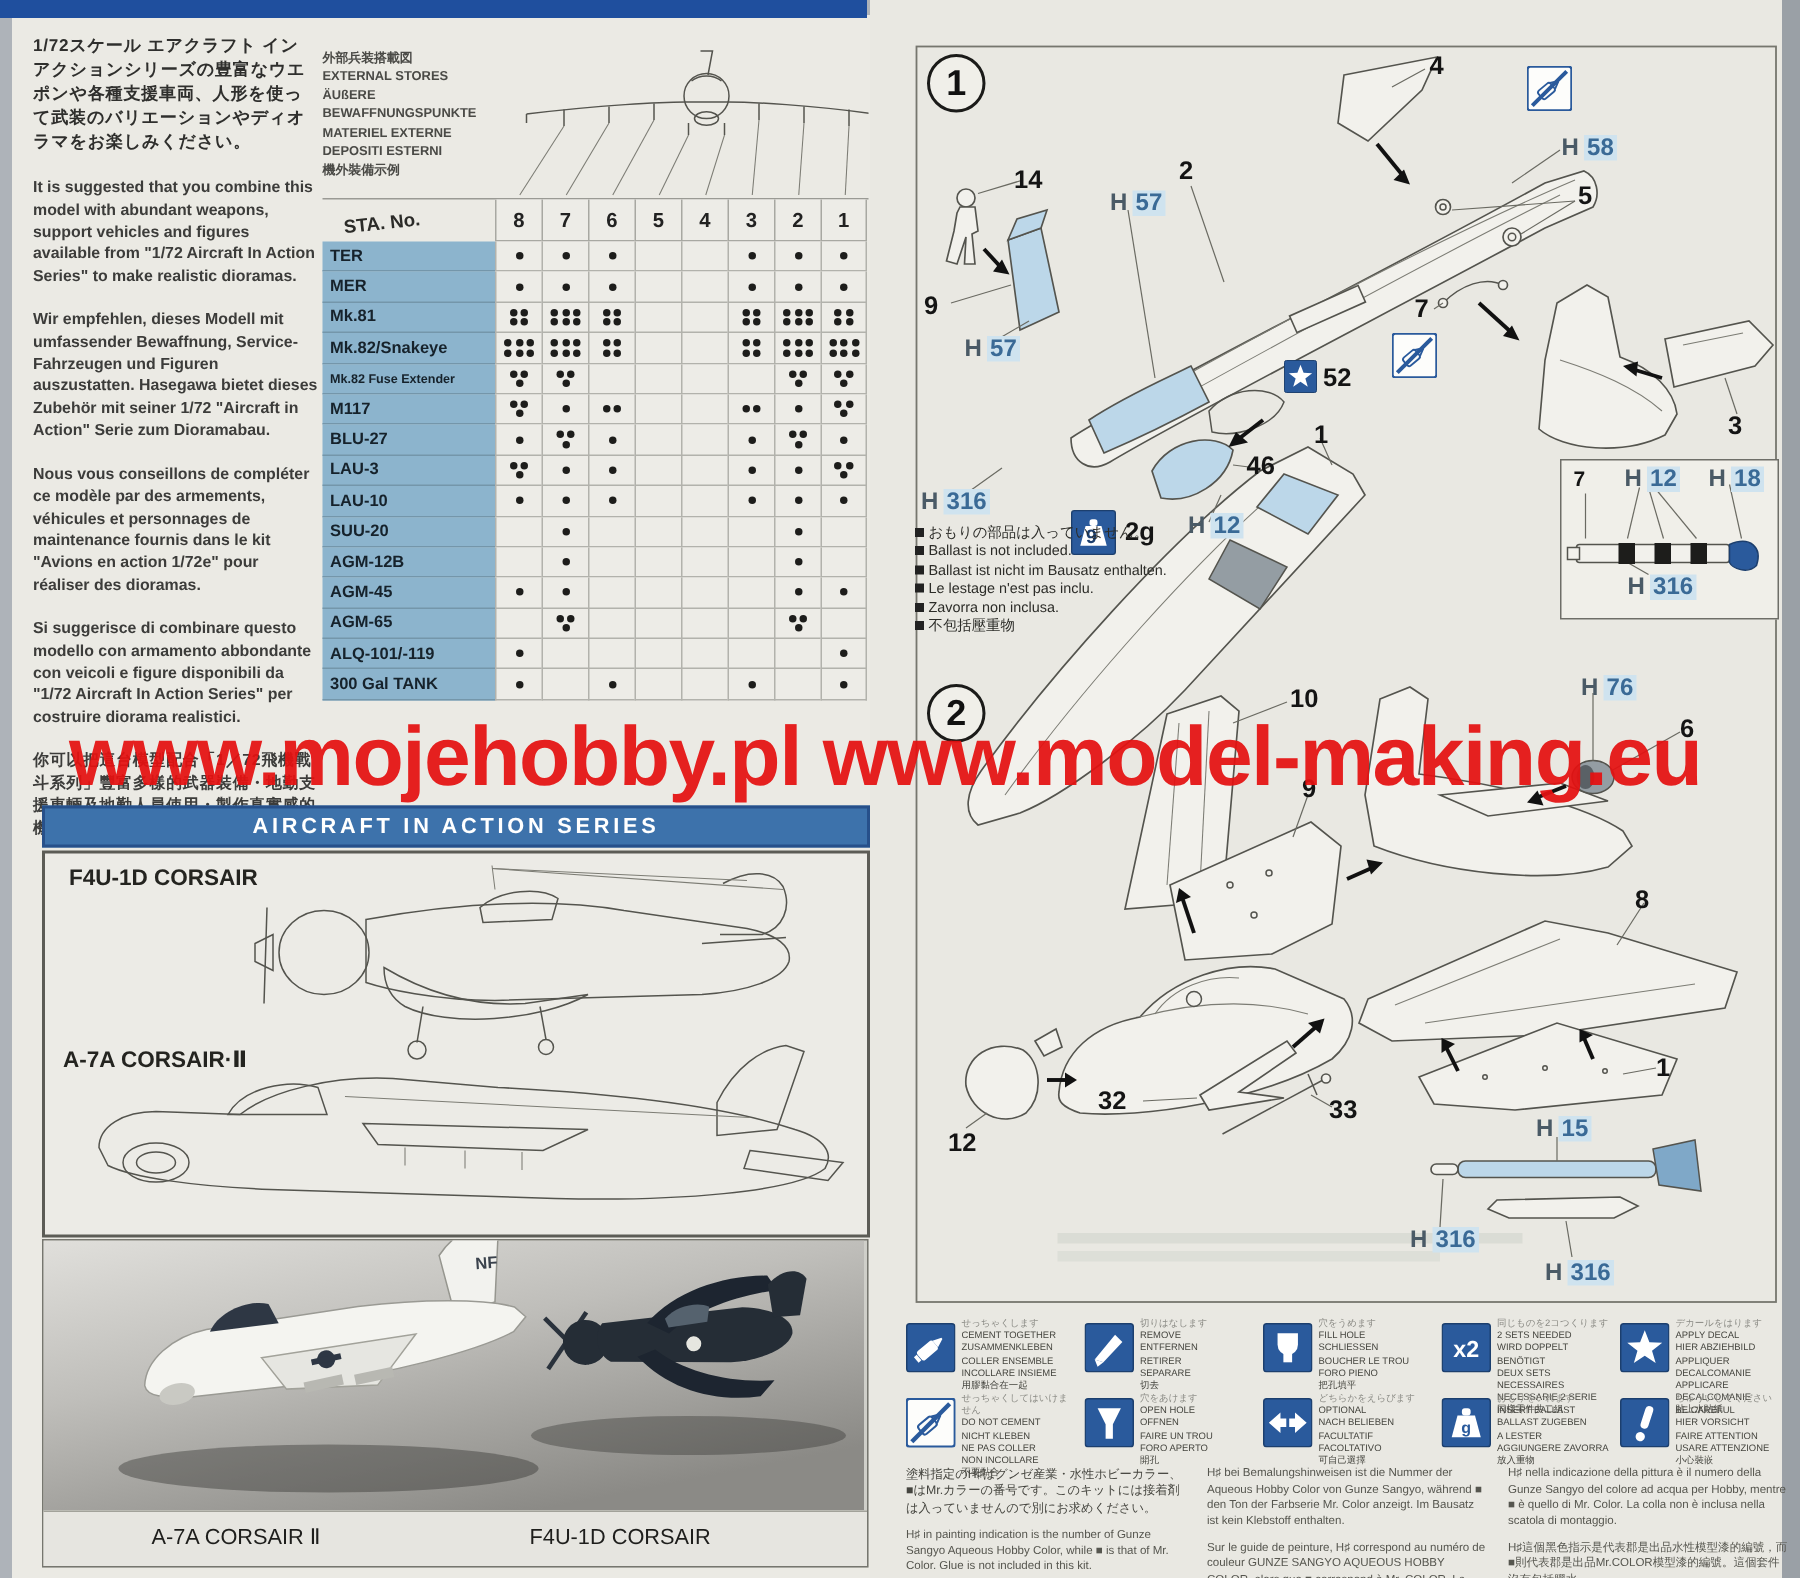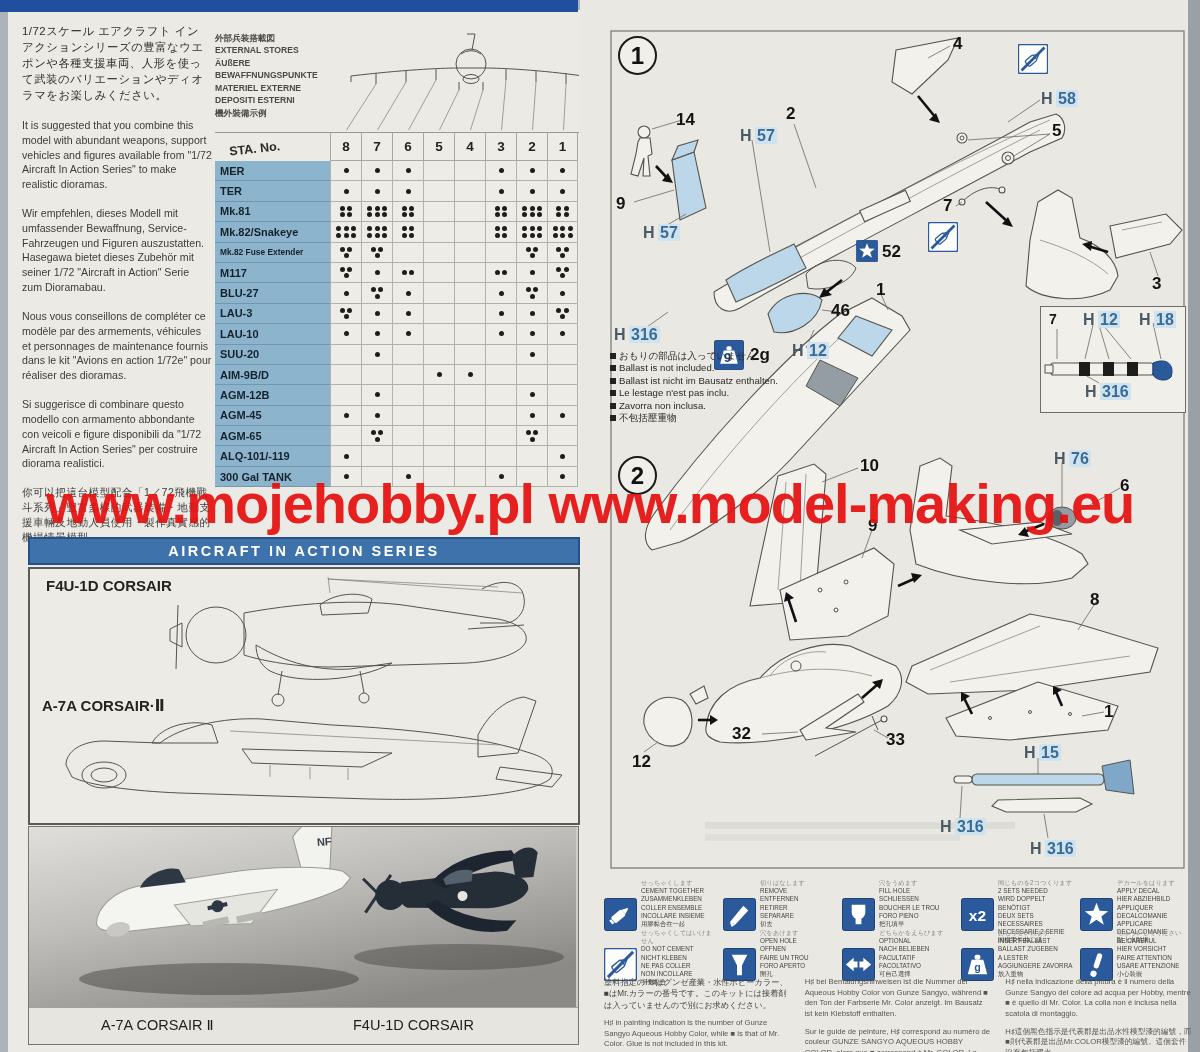--- a/index.html
+++ b/index.html
@@ -7,21 +7,21 @@
        font-family:"Liberation Sans","DejaVu Sans",sans-serif;}
   .abs{position:absolute;}
   
   .paper-l{left:8px;top:10px;width:572px;height:1042px;background:#ebeae4;}
   .paper-r{left:580px;top:0;width:608px;height:1052px;background:#e9e8e2;}
   .topbar{left:0;top:0;width:578px;height:12px;background:#1f4f9e;}
   .edge-right{left:1188px;top:0;width:12px;height:1052px;background:#9aa0a6;}
 
   
   .intro{left:22px;top:24px;width:190px;}
-  .intro p{margin:0 0 14px 0;font-size:10.6px;line-height:1.4;color:#3c3c3a;}
+  .intro p{margin:0 0 14px 0;font-size:10.6px;line-height:1.4;color:#3c3c3a;font-weight:bold;}
   .intro p.jp{font-size:11.4px;letter-spacing:.5px;color:#2f2f2d;}
   .intro p.zh{letter-spacing:.5px;}
 
   
   .stores{left:215px;top:26px;width:364px;}
   .st-head{position:relative;height:106px;}
   .st-head-labels{position:absolute;left:0;top:6px;width:110px;font-size:8.6px;line-height:1.45;color:#4a4a46;font-weight:bold;}
   .st-plane{position:absolute;left:106px;top:0;width:258px;height:106px;}
   .st-sta{display:grid;grid-template-columns:115px repeat(8,31px);height:28px;border-top:1px solid #9a9a94;}
   .st-sta-label{display:flex;align-items:center;padding-left:14px;font-size:12.5px;font-weight:bold;color:#2b2b28;transform:rotate(-6deg);}
@@ -64,21 +64,21 @@
   .stepicon svg{display:block;}
   .wnum{position:absolute;font-size:13px;font-weight:bold;color:#1c3f6e;}
   .ballast{position:absolute;left:0;top:320px;width:180px;font-size:9.6px;color:#2c2c28;line-height:1.3;}
   .bnote .sq{display:inline-block;width:6px;height:6px;background:#222;margin-right:3px;}
   .inset{position:absolute;left:430px;top:276px;width:144px;height:105px;border:1.5px solid #6e6e68;background:#f0efe9;}
 
   
   .legend{left:604px;top:877px;width:590px;display:grid;grid-template-columns:repeat(5,1fr);grid-auto-rows:49px;
           column-gap:5px;row-gap:1px;}
   .lg-item{display:flex;gap:4px;}
-  .lg-icon{flex:0 0 33px;width:33px;height:33px;margin-top:21px;}
+  .lg-icon{flex:0 0 33px;width:33px;height:33px;margin-top:5px;}
   .lg-icon svg{width:100%;height:100%;display:block;}
   .lg-text{font-size:6.3px;line-height:1.3;color:#45453f;padding-top:2px;}
   .lg-text .jp{color:#8a8a84;}
 
   
   .notes{left:604px;top:977px;width:588px;display:grid;grid-template-columns:repeat(3,1fr);gap:14px;
          font-size:7.7px;color:#56564f;line-height:1.38;}
   .notes p{margin:0 0 7px 0;}
   .notes p.jp{color:#45453f;font-size:8.2px;}
 
@@ -136,20 +136,55 @@
       <path class="ln" d="M30,50 L30,56 M262,50 L262,56"></path>
       <path class="ln" d="M55,47 L55,58 M85,45 L85,56 M115,43 L115,54 M185,43 L185,54 M215,45 L215,56 M245,47 L245,58 M138,56 L138,64 M162,56 L162,64"></path>
     </svg>
   </div>
   <div class="st-sta">
     <div class="st-sta-label">STA. No.</div>
     <div style="display:contents"><div class="sta-cell">8</div><div class="sta-cell">7</div><div class="sta-cell">6</div><div class="sta-cell">5</div><div class="sta-cell">4</div><div class="sta-cell">3</div><div class="sta-cell">2</div><div class="sta-cell">1</div></div>
   </div>
   <div>
       <div class="st-row">
+        <div class="st-label">TER</div>
+        <div class="st-cell">
+          <div class="dotrow">
+            <i class="dot"></i>
+          </div>
+        </div>
+        <div class="st-cell">
+          <div class="dotrow">
+            <i class="dot"></i>
+          </div>
+        </div>
+        <div class="st-cell">
+          <div class="dotrow">
+            <i class="dot"></i>
+          </div>
+        </div>
+        <div class="st-cell"></div>
+        <div class="st-cell"></div>
+        <div class="st-cell">
+          <div class="dotrow">
+            <i class="dot"></i>
+          </div>
+        </div>
+        <div class="st-cell">
+          <div class="dotrow">
+            <i class="dot"></i>
+          </div>
+        </div>
+        <div class="st-cell">
+          <div class="dotrow">
+            <i class="dot"></i>
+          </div>
+        </div>
+      </div>
+      <div class="st-row">
         <div class="st-label">MER</div>
         <div class="st-cell">
           <div class="dotrow">
             <i class="dot"></i>
           </div>
         </div>
         <div class="st-cell">
           <div class="dotrow">
             <i class="dot"></i>
           </div>
@@ -171,55 +206,20 @@
             <i class="dot"></i>
           </div>
         </div>
         <div class="st-cell">
           <div class="dotrow">
             <i class="dot"></i>
           </div>
         </div>
       </div>
       <div class="st-row">
-        <div class="st-label">TER</div>
-        <div class="st-cell">
-          <div class="dotrow">
-            <i class="dot"></i>
-          </div>
-        </div>
-        <div class="st-cell">
-          <div class="dotrow">
-            <i class="dot"></i>
-          </div>
-        </div>
-        <div class="st-cell">
-          <div class="dotrow">
-            <i class="dot"></i>
-          </div>
-        </div>
-        <div class="st-cell"></div>
-        <div class="st-cell"></div>
-        <div class="st-cell">
-          <div class="dotrow">
-            <i class="dot"></i>
-          </div>
-        </div>
-        <div class="st-cell">
-          <div class="dotrow">
-            <i class="dot"></i>
-          </div>
-        </div>
-        <div class="st-cell">
-          <div class="dotrow">
-            <i class="dot"></i>
-          </div>
-        </div>
-      </div>
-      <div class="st-row">
         <div class="st-label">Mk.81</div>
         <div class="st-cell">
           <div class="dotrow">
             <i class="dot"></i>
             <i class="dot"></i>
           </div>
           <div class="dotrow">
             <i class="dot"></i>
             <i class="dot"></i>
           </div>
@@ -573,39 +573,20 @@
         </div>
         <div class="st-cell"></div>
         <div class="st-cell"></div>
         <div class="st-cell"></div>
         <div class="st-cell"></div>
         <div class="st-cell">
           <div class="dotrow">
             <i class="dot"></i>
           </div>
         </div>
-        <div class="st-cell"></div>
-      </div>
-      <div class="st-row">
-        <div class="st-label">AIM-9B/D</div>
-        <div class="st-cell"></div>
-        <div class="st-cell"></div>
-        <div class="st-cell"></div>
-        <div class="st-cell">
-          <div class="dotrow">
-            <i class="dot"></i>
-          </div>
-        </div>
-        <div class="st-cell">
-          <div class="dotrow">
-            <i class="dot"></i>
-          </div>
-        </div>
-        <div class="st-cell"></div>
-        <div class="st-cell"></div>
         <div class="st-cell"></div>
       </div>
       <div class="st-row">
         <div class="st-label">AGM-12B</div>
         <div class="st-cell"></div>
         <div class="st-cell">
           <div class="dotrow">
             <i class="dot"></i>
           </div>
         </div>

